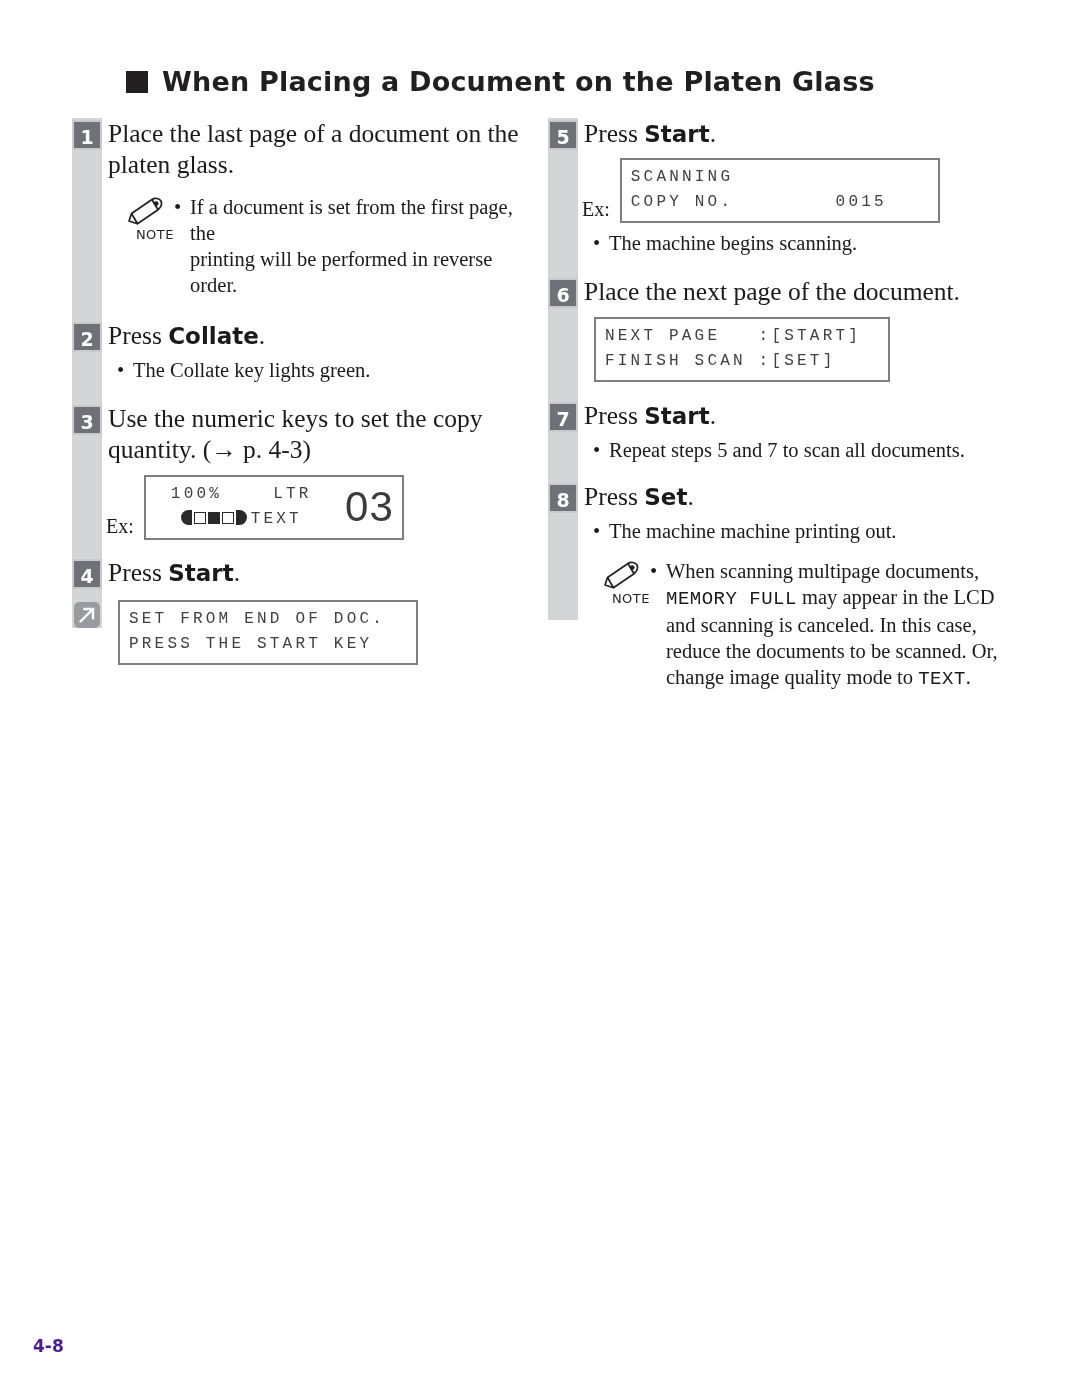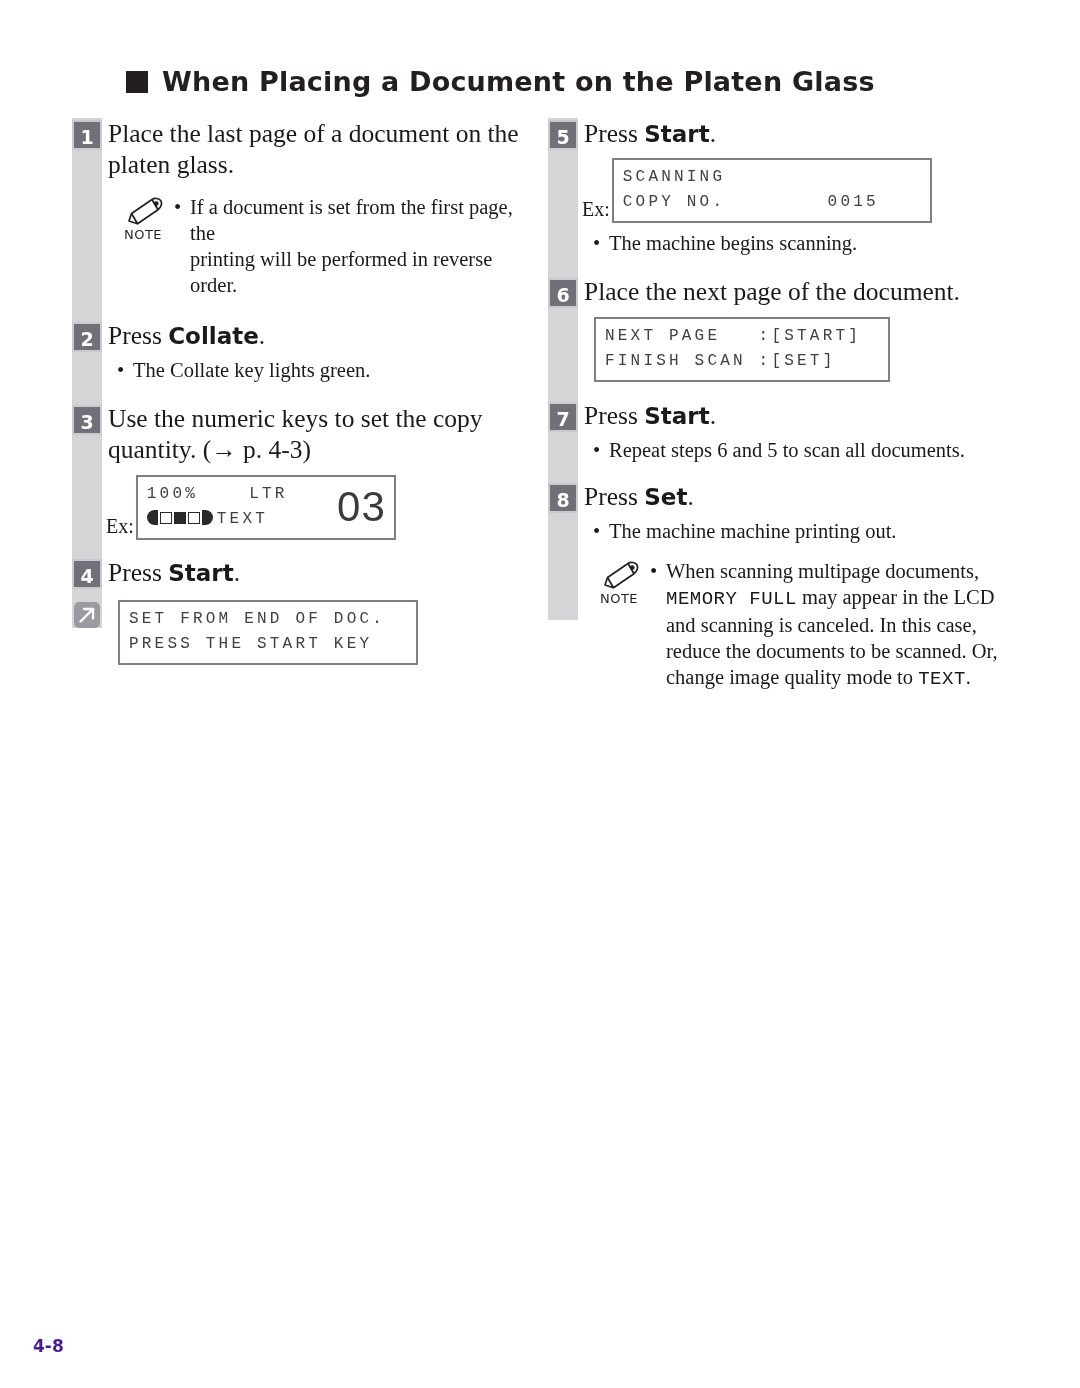--- a/index.html
+++ b/index.html
@@ -118,21 +118,21 @@
   .bullet .btxt { flex: 1 1 auto; }
 
   
   .note {
     display: flex;
     align-items: flex-start;
   }
   .note-icon {
     flex: 0 0 auto;
     width: 62px;
-    text-align: center;
+    text-align: right;
     padding-top: 2px;
   }
   .note-icon .pencil { display: block; margin: 0 auto; }
   .note-icon .nlabel {
     font-family: "DejaVu Sans", sans-serif;
     font-size: 13px;
     color: #231f20;
     letter-spacing: 0.5px;
     margin-top: 1px;
   }
@@ -149,21 +149,21 @@
 
   
   .lcd-wrap {
     display: flex;
     align-items: flex-end;
   }
   .ex {
     font-size: 20px;
     font-family: "Liberation Serif", serif;
     padding-bottom: 2px;
-    padding-right: 2px;
+    padding-right: 10px;
     flex: 0 0 auto;
   }
   .lcd {
     border: 2px solid #7e7f85;
     background: #ffffff;
     box-sizing: border-box;
     padding: 5px 9px 6px 9px;
     position: relative;
   }
   .lcd .line {
@@ -296,21 +296,21 @@
     <div class="step" style="margin-top:20px;">
       <div class="step-head">
         <div class="num">3</div>
         <div class="step-text">
           <div>Use the numeric keys to set the copy</div>
           <div>quantity. (→ p. 4-3)</div>
         </div>
       </div>
       <div class="lcd-wrap" style="margin-top:10px; margin-left:34px;">
         <span class="ex">Ex:</span>
-        <div class="lcd counter" style="width:260px;">
+        <div class="lcd counter" style="width:260px;text-align:center;">
           <div class="line">100%    LTR</div>
           <div class="line"><span class="dens"><span class="lcap"></span><span class="box"></span><span class="box fill"></span><span class="box"></span><span class="rcap"></span></span><span>TEXT</span></div>
           <div class="big-count">03</div>
         </div>
       </div>
     </div>
 
     <div class="step" style="margin-top:17px;">
       <div class="step-head">
         <div class="num">4</div>
@@ -381,21 +381,21 @@
 
     <div class="step" style="margin-top:18px;">
       <div class="step-head">
         <div class="num">7</div>
         <div class="step-text">
           <span>Press </span><span class="kw">Start</span><span>.</span>
         </div>
       </div>
       <div class="bullet" style="margin-top:5px; margin-left:45px;">
         <span class="dot">•</span>
-        <span class="btxt">Repeat steps 6 and 5 to scan all documents.</span>
+        <span class="btxt">Repeat steps 5 and 7 to scan all documents.</span>
       </div>
     </div>
 
     <div class="step" style="margin-top:18px;">
       <div class="step-head">
         <div class="num">8</div>
         <div class="step-text">
           <span>Press </span><span class="kw">Set</span><span>.</span>
         </div>
       </div>

